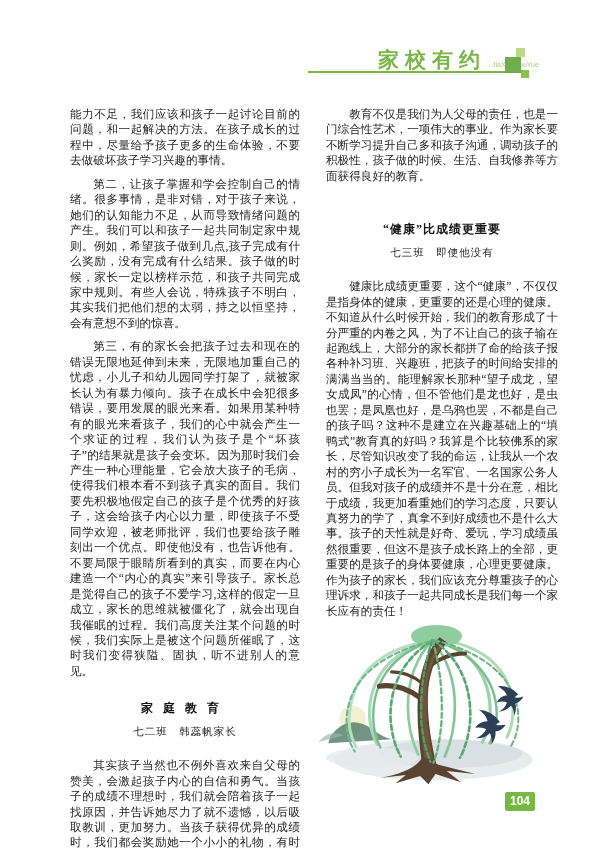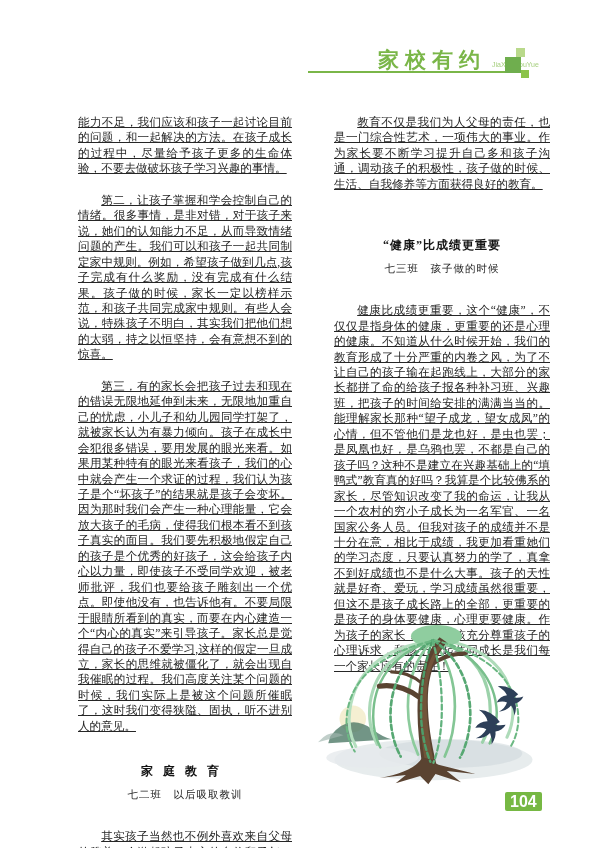--- a/index.html
+++ b/index.html
@@ -13,58 +13,58 @@
         font-size:7px;color:#a6cf7e;white-space:nowrap;}
   .sq{position:absolute;}
   .sq1{left:516px;top:48px;width:9px;height:9px;background:#b9d98b;}
   .sq2{left:505px;top:57px;width:16px;height:16px;background:#6fae4e;}
   .sq3{left:521px;top:70px;width:8px;height:8px;background:#8bc34a;}
   
   .col{position:absolute;top:99px;width:246px;font-size:11.6px;line-height:15.45px;
        color:#262626;text-align:justify;}
   .col-left{left:62px;}
   .col-right{left:318px;width:248px;}
-  .col p{margin:16px;text-indent:2em;text-align:justify;text-decoration:underline;}
+  .col p{margin:8px;text-indent:2em;text-align:justify;}
   .col p.noindent{text-indent:0;}
   .art-title{margin:0;text-align:center;font-weight:bold;color:#141414;font-size:12px;}
   .col-left .art-title{letter-spacing:10px;padding:14px 0 7px 0;}
   .col-right .art-title{letter-spacing:1px;padding:30px 0 7px 0;}
   .byline{text-align:center;font-size:10.5px;letter-spacing:1px;padding-bottom:11px;color:#222;}
   
   .illustration{position:absolute;left:316px;top:604px;width:240px;height:195px;}
   
   .pagenum{position:absolute;left:505px;top:792px;background:#76b843;color:#ffffff;
-        font-family:"Liberation Sans","DejaVu Sans",sans-serif;font-size:16px;font-weight:bold;
+        font-family:"Liberation Sans","DejaVu Sans",sans-serif;font-size:12px;font-weight:bold;
         padding:3px 5px;border-radius:2px;line-height:13px;}
 </style>
 </head>
 <body>
 
 <div class="page">
 
   <div class="header-rule"></div>
   <div class="header-title">家校有约</div>
   <div class="header-sub">JiaXiaoYouYue</div>
   <div class="sq sq1"></div>
   <div class="sq sq2"></div>
   <div class="sq sq3"></div>
 
   <div class="col col-left">
     <p class="noindent">能力不足，我们应该和孩子一起讨论目前的问题，和一起解决的方法。在孩子成长的过程中，尽量给予孩子更多的生命体验，不要去做破坏孩子学习兴趣的事情。</p>
     <p>第二，让孩子掌握和学会控制自己的情绪。很多事情，是非对错，对于孩子来说，她们的认知能力不足，从而导致情绪问题的产生。我们可以和孩子一起共同制定家中规则。例如，希望孩子做到几点,孩子完成有什么奖励，没有完成有什么结果。孩子做的时候，家长一定以榜样示范，和孩子共同完成家中规则。有些人会说，特殊孩子不明白，其实我们把他们想的太弱，持之以恒坚持，会有意想不到的惊喜。</p>
     <p>第三，有的家长会把孩子过去和现在的错误无限地延伸到未来，无限地加重自己的忧虑，小儿子和幼儿园同学打架了，就被家长认为有暴力倾向。孩子在成长中会犯很多错误，要用发展的眼光来看。如果用某种特有的眼光来看孩子，我们的心中就会产生一个求证的过程，我们认为孩子是个“坏孩子”的结果就是孩子会变坏。因为那时我们会产生一种心理能量，它会放大孩子的毛病，使得我们根本看不到孩子真实的面目。我们要先积极地假定自己的孩子是个优秀的好孩子，这会给孩子内心以力量，即使孩子不受同学欢迎，被老师批评，我们也要给孩子雕刻出一个优点。即使他没有，也告诉他有。不要局限于眼睛所看到的真实，而要在内心建造一个“内心的真实”来引导孩子。家长总是觉得自己的孩子不爱学习,这样的假定一旦成立，家长的思维就被僵化了，就会出现自我催眠的过程。我们高度关注某个问题的时候，我们实际上是被这个问题所催眠了，这时我们变得狭隘、固执，听不进别人的意见。</p>
     <h2 class="art-title">家庭教育</h2>
-    <div class="byline">七二班　以后吸取教训</div>
+    <div class="byline">七二班　韩蕊帆家长</div>
     <p>其实孩子当然也不例外喜欢来自父母的赞美，会激起孩子内心的自信和勇气。当孩子的成绩不理想时，我们就会陪着孩子一起找原因，并告诉她尽力了就不遗憾，以后吸取教训，更加努力。当孩子获得优异的成绩时，我们都会奖励她一个小小的礼物，有时没来得及准备，来自口头上的几句表扬，孩子在赞赏中越来越自信，越来</p>
   </div>
 
   <div class="col col-right">
     <p>教育不仅是我们为人父母的责任，也是一门综合性艺术，一项伟大的事业。作为家长要不断学习提升自己多和孩子沟通，调动孩子的积极性，孩子做的时候、生活、自我修养等方面获得良好的教育。</p>
     <h2 class="art-title">“健康”比成绩更重要</h2>
-    <div class="byline">七三班　孩子做的时候</div>
+    <div class="byline">七三班　即使他没有</div>
     <p>健康比成绩更重要，这个“健康”，不仅仅是指身体的健康，更重要的还是心理的健康。不知道从什么时候开始，我们的教育形成了十分严重的内卷之风，为了不让自己的孩子输在起跑线上，大部分的家长都拼了命的给孩子报各种补习班、兴趣班，把孩子的时间给安排的满满当当的。能理解家长那种“望子成龙，望女成凤”的心情，但不管他们是龙也好，是虫也罢；是凤凰也好，是乌鸦也罢，不都是自己的孩子吗？这种不是建立在兴趣基础上的“填鸭式”教育真的好吗？我算是个比较佛系的家长，尽管知识改变了我的命运，让我从一个农村的穷小子成长为一名军官、一名国家公务人员。但我对孩子的成绩并不是十分在意，相比于成绩，我更加看重她们的学习态度，只要认真努力的学了，真拿不到好成绩也不是什么大事。孩子的天性就是好奇、爱玩，学习成绩虽然很重要，但这不是孩子成长路上的全部，更重要的是孩子的身体要健康，心理更要健康。作为孩子的家长，我们应该充分尊重孩子的心理诉求，和孩子一起共同成长是我们每一个家长应有的责任！</p>
   </div>
 
   <div class="illustration">
     <svg width="240" height="195" viewBox="0 0 235 190" xmlns="http://www.w3.org/2000/svg">
 
       <ellipse cx="115" cy="152" rx="97" ry="20" fill="#dde4e6" opacity="0.7"></ellipse>
       <ellipse cx="132" cy="146" rx="70" ry="14" fill="#cdd7da" opacity="0.55"></ellipse>
       <ellipse cx="55" cy="150" rx="45" ry="10" fill="#e6eaec" opacity="0.8"></ellipse>
 

